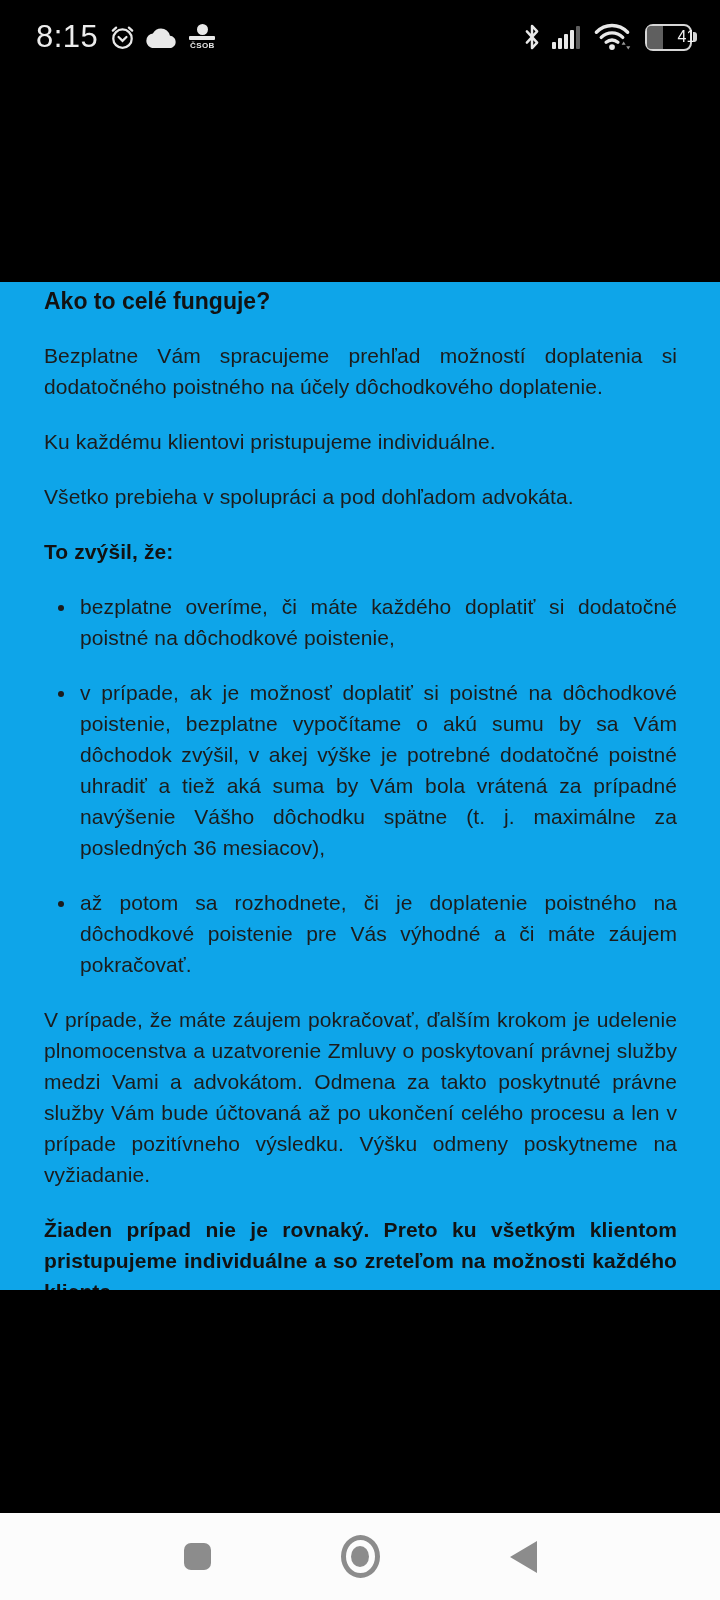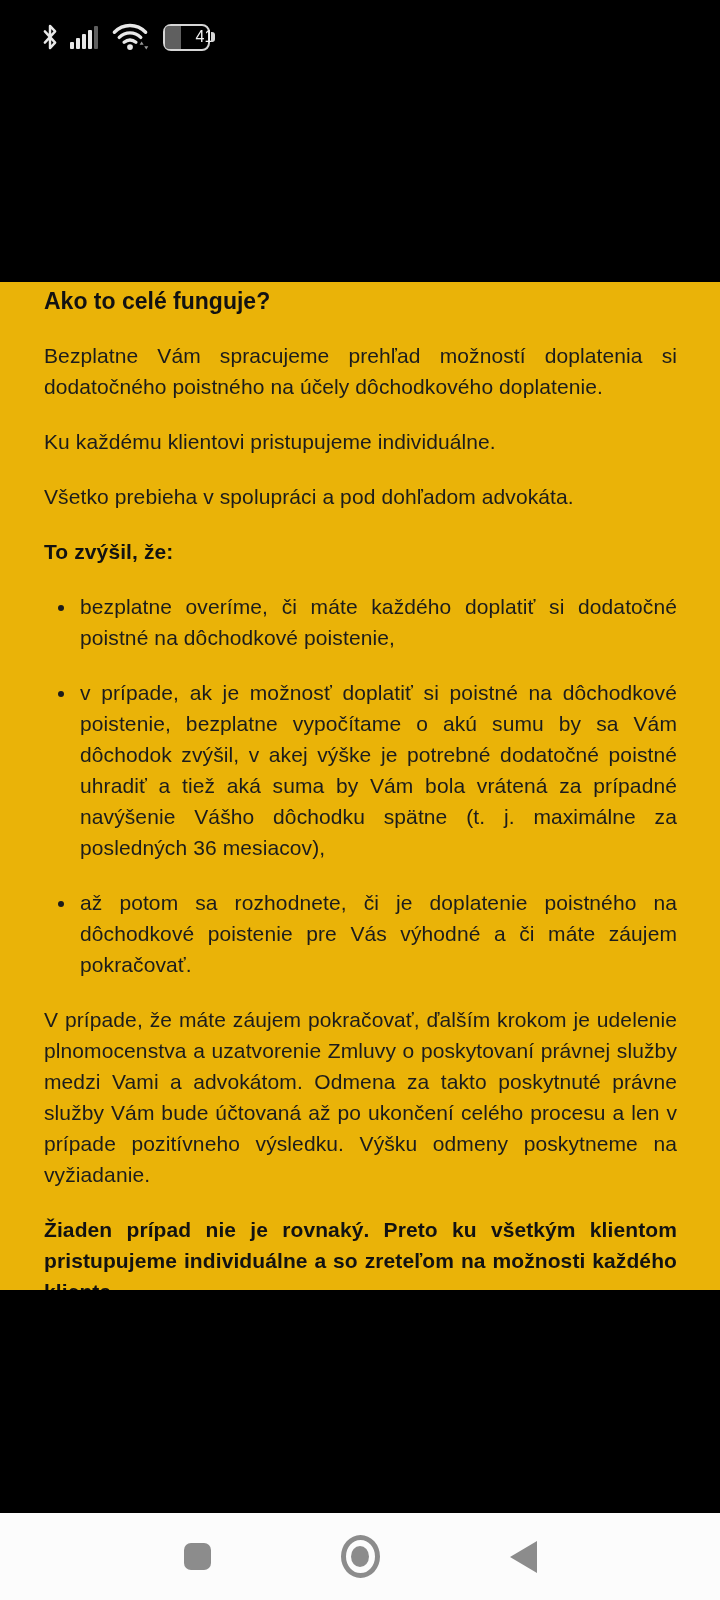--- a/index.html
+++ b/index.html
@@ -35,21 +35,21 @@
   .battery::after {
     content:""; position:absolute; right:-7px; top:6px;
     width:4px; height:10px; background:#d6d6d6; border-radius:0 3px 3px 0;
   }
   .battery .fill { position:absolute; left:0; top:0; bottom:0; width:16px; background:#5f5f5f; border-radius:4px 0 0 4px; }
   .battery .pct { position:relative; color:#f2f2f2; font-size:16px; line-height:16px; }
 
   
   .content {
     position:absolute; top:282px; left:0; width:720px; height:1008px;
-    background:#eab308; color:#1c1c1c;
+    background:#0ea5e9; color:#1c1c1c;
     padding:6px 43px 0 44px; overflow:hidden;
   }
   .content h1 { font-size:23px; line-height:26px; font-weight:700; color:#121212; margin-bottom:26px; }
   .content p, .content li {
     font-size:21px; line-height:31px; text-align:justify;
     letter-spacing:.1px;
   }
   .content p { margin-bottom:24px; }
   .content .sub { font-weight:700; color:#121212; }
   ul.bullets { list-style:disc outside; padding-left:33px; margin-bottom:24px; }
@@ -73,20 +73,44 @@
   .back-glyph {
     width:0; height:0;
     border-top:16px solid transparent; border-bottom:16px solid transparent;
     border-right:27px solid #8c8c8c;
   }
 </style>
 </head>
 <body>
 
 <div class="statusbar">
+  <div class="sb-left">
+    <span class="sb-time">8:15</span>
+
+    <span class="sb-ic">
+      <svg width="27" height="27" viewBox="0 0 24 24" fill="none" stroke="#e8e8e8" stroke-width="2" stroke-linecap="round">
+        <circle cx="12" cy="13" r="8.2"></circle>
+        <path d="M8.5 11.5 L12 15 L15.5 11.5"></path>
+        <path d="M6.3 3.2 L3.4 5.9"></path>
+        <path d="M17.7 3.2 L20.6 5.9"></path>
+      </svg>
+    </span>
+
+    <span class="sb-ic">
+      <svg width="30" height="22" viewBox="0 0 24 18" fill="#e8e8e8">
+        <path d="M19.35 8.04A7.49 7.49 0 0 0 12 2C9.11 2 6.6 3.64 5.35 6.04A5.99 5.99 0 0 0 0 12c0 3.31 2.69 6 6 6h13c2.76 0 5-2.24 5-5 0-2.64-2.05-4.78-4.65-4.96z"></path>
+      </svg>
+    </span>
+
+    <span class="csob-badge">
+      <span class="head"></span>
+      <span class="bar"></span>
+      <span class="label">ČSOB</span>
+    </span>
+  </div>
 
   <div class="sb-right">
     <span class="sb-ic">
       <svg width="18" height="28" viewBox="0 0 14 20" fill="none" stroke="#e8e8e8" stroke-width="1.9" stroke-linejoin="round" stroke-linecap="round">
         <path d="M3 5.6 L11 14.4 L7 18.6 L7 1.4 L11 5.6 L3 14.4"></path>
       </svg>
     </span>
 
     <span class="sb-ic">
       <svg width="32" height="28" viewBox="0 0 32 28">

